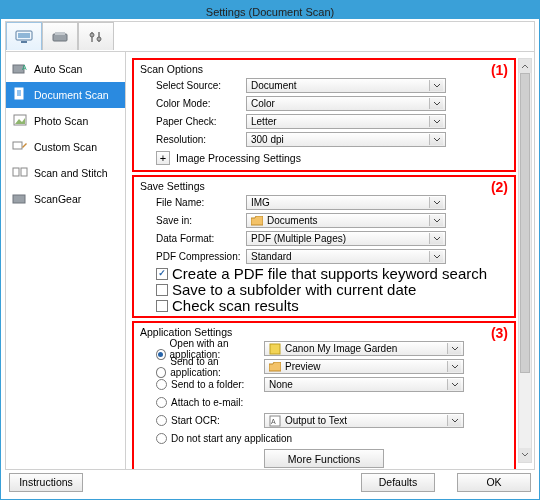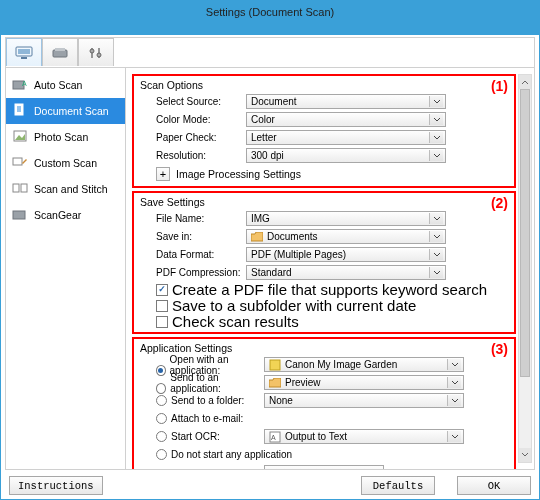--- a/index.html
+++ b/index.html
@@ -11,21 +11,21 @@
     background: #fff;
     overflow: hidden;
   }
   .window {
     width: 540px; height: 500px;
     border: 1px solid #3aa0d8;
     background: #fff;
     display: flex; flex-direction: column;
   }
   .title-bar {
-    height: 34px; line-height: 22px;
+    height: 18px; line-height: 22px;
     background: #3aa0d8;
     color: #000; text-align: center;
     font-size: 11px;
     position: relative;
   }
   .title-bar .title-text { color: #222; }
   .body {
     flex: 1; display: flex; flex-direction: column;
     padding: 2px 4px 4px 4px;
     background: #fff;
@@ -140,21 +140,21 @@
     position: absolute; right: 2px; top: 6px; bottom: 6px; width: 14px;
     background: #f0f0f0; border:1px solid #dcdcdc;
   }
   .scrollbar .arrow { height:14px; background:#e5e5e5; display:flex;align-items:center;justify-content:center; }
   .scrollbar .arrow svg { width:8px;height:6px; }
   .scrollbar .track { position:absolute; top:14px; bottom:14px; left:0; right:0; }
   .scrollbar .thumb { position:absolute; left:1px; right:1px; top:0; height:80%; background:#cfcfcf; border:1px solid #b8b8b8; }
   .scrollbar .bottom { position:absolute; bottom:0; left:0; right:0; }
   
   .footer {
-    height: 26px; display:flex; align-items:flex-end; padding: 0 4px; font-family: Liberation Mono, monospace;
+    height: 26px; display:flex; align-items:center; padding: 0 4px;
   }
   .btn {
     height: 19px; min-width: 74px; padding: 0 8px;
     background: linear-gradient(#fdfdfd,#e8e8e8);
     border: 1px solid #a7a7a7;
     font-size: 10.5px;
     display:flex;align-items:center;justify-content:center;
   }
   .btn.wide { min-width: 120px; }
   .more-row { display:flex; justify-content:center; margin-top:2px; }

